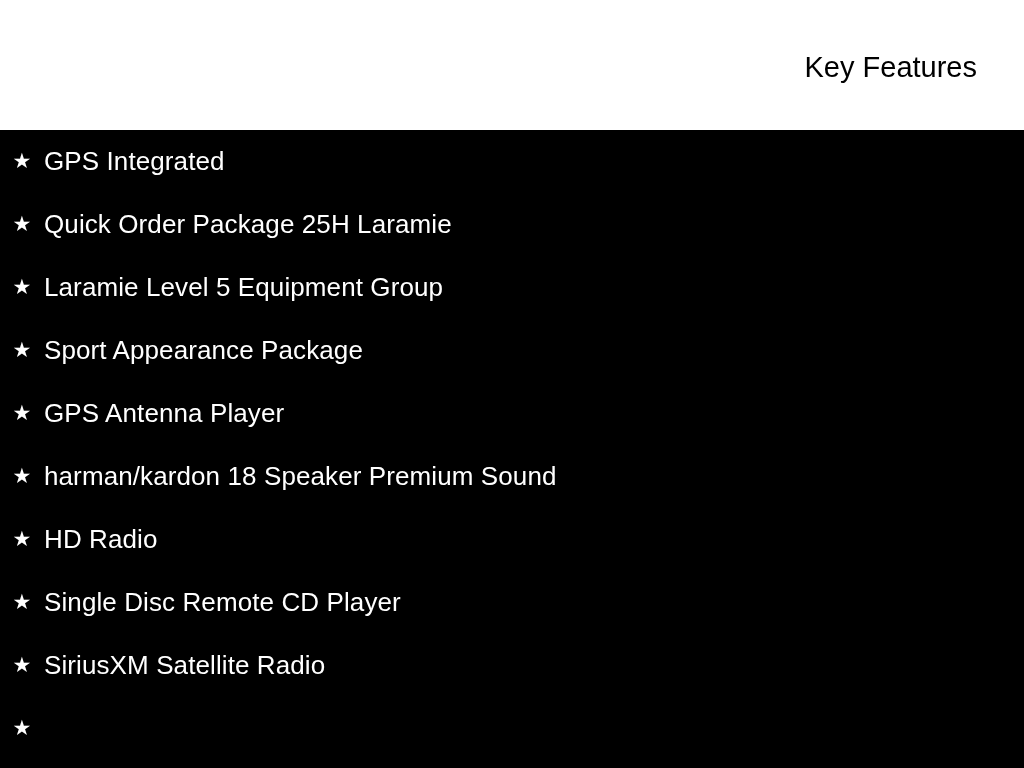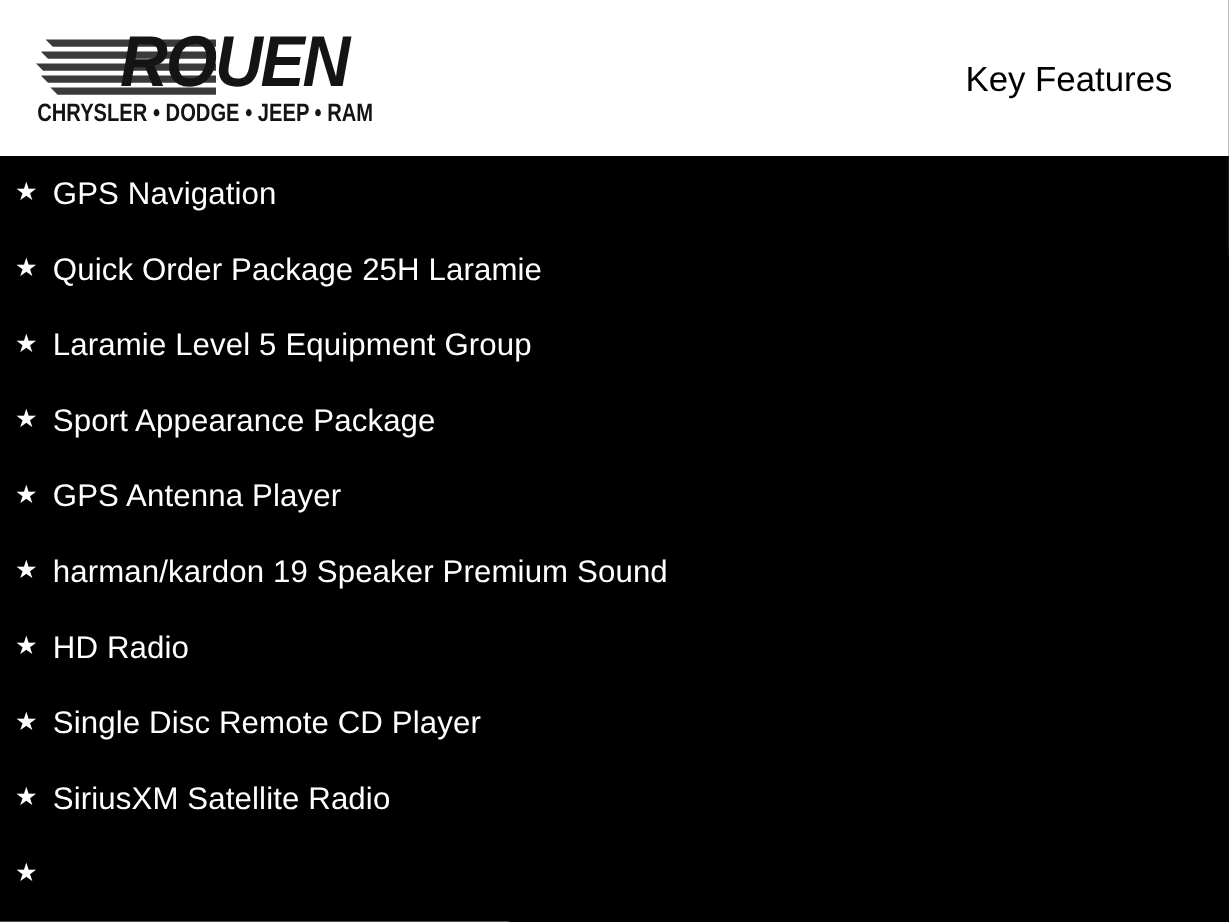--- a/index.html
+++ b/index.html
@@ -149,64 +149,48 @@
     letter-spacing: 0.1px;
   }
 </style>
 </head>
 <body>
 
 <div class="page">
 
   <div class="header">
 
-    <div class="logo">
-      <div class="logo-mark">
-
-        <svg class="speed-lines" viewBox="0 0 150 50" preserveAspectRatio="none">
-          <polygon points="8,3   150,3   150,9   14,9" fill="#3a3a3a"></polygon>
-          <polygon points="4,13  150,13  150,19  10,19" fill="#3a3a3a"></polygon>
-          <polygon points="0,23  150,23  150,29  6,29" fill="#3a3a3a"></polygon>
-          <polygon points="4,33  150,33  150,39  10,39" fill="#3a3a3a"></polygon>
-          <polygon points="12,43 150,43  150,49  18,49" fill="#3a3a3a"></polygon>
-        </svg>
-
-        <div class="wordmark">ROUEN</div>
-      </div>
-
-      <div class="logo-sub">CHRYSLER • DODGE • JEEP • RAM</div>
-    </div>
 
     <div class="header-title">Key Features</div>
   </div>
 
   <ul class="features" id="feature-list">
       <li class="feature-item">
         <span class="bullet-star">★</span>
-        <span class="feature-label">GPS Navigation</span>
+        <span class="feature-label">GPS Integrated</span>
       </li>
       <li class="feature-item">
         <span class="bullet-star">★</span>
         <span class="feature-label">Quick Order Package 25H Laramie</span>
       </li>
       <li class="feature-item">
         <span class="bullet-star">★</span>
         <span class="feature-label">Laramie Level 5 Equipment Group</span>
       </li>
       <li class="feature-item">
         <span class="bullet-star">★</span>
         <span class="feature-label">Sport Appearance Package</span>
       </li>
       <li class="feature-item">
         <span class="bullet-star">★</span>
         <span class="feature-label">GPS Antenna Player</span>
       </li>
       <li class="feature-item">
         <span class="bullet-star">★</span>
-        <span class="feature-label">harman/kardon 19 Speaker Premium Sound</span>
+        <span class="feature-label">harman/kardon 18 Speaker Premium Sound</span>
       </li>
       <li class="feature-item">
         <span class="bullet-star">★</span>
         <span class="feature-label">HD Radio</span>
       </li>
       <li class="feature-item">
         <span class="bullet-star">★</span>
         <span class="feature-label">Single Disc Remote CD Player</span>
       </li>
       <li class="feature-item">

